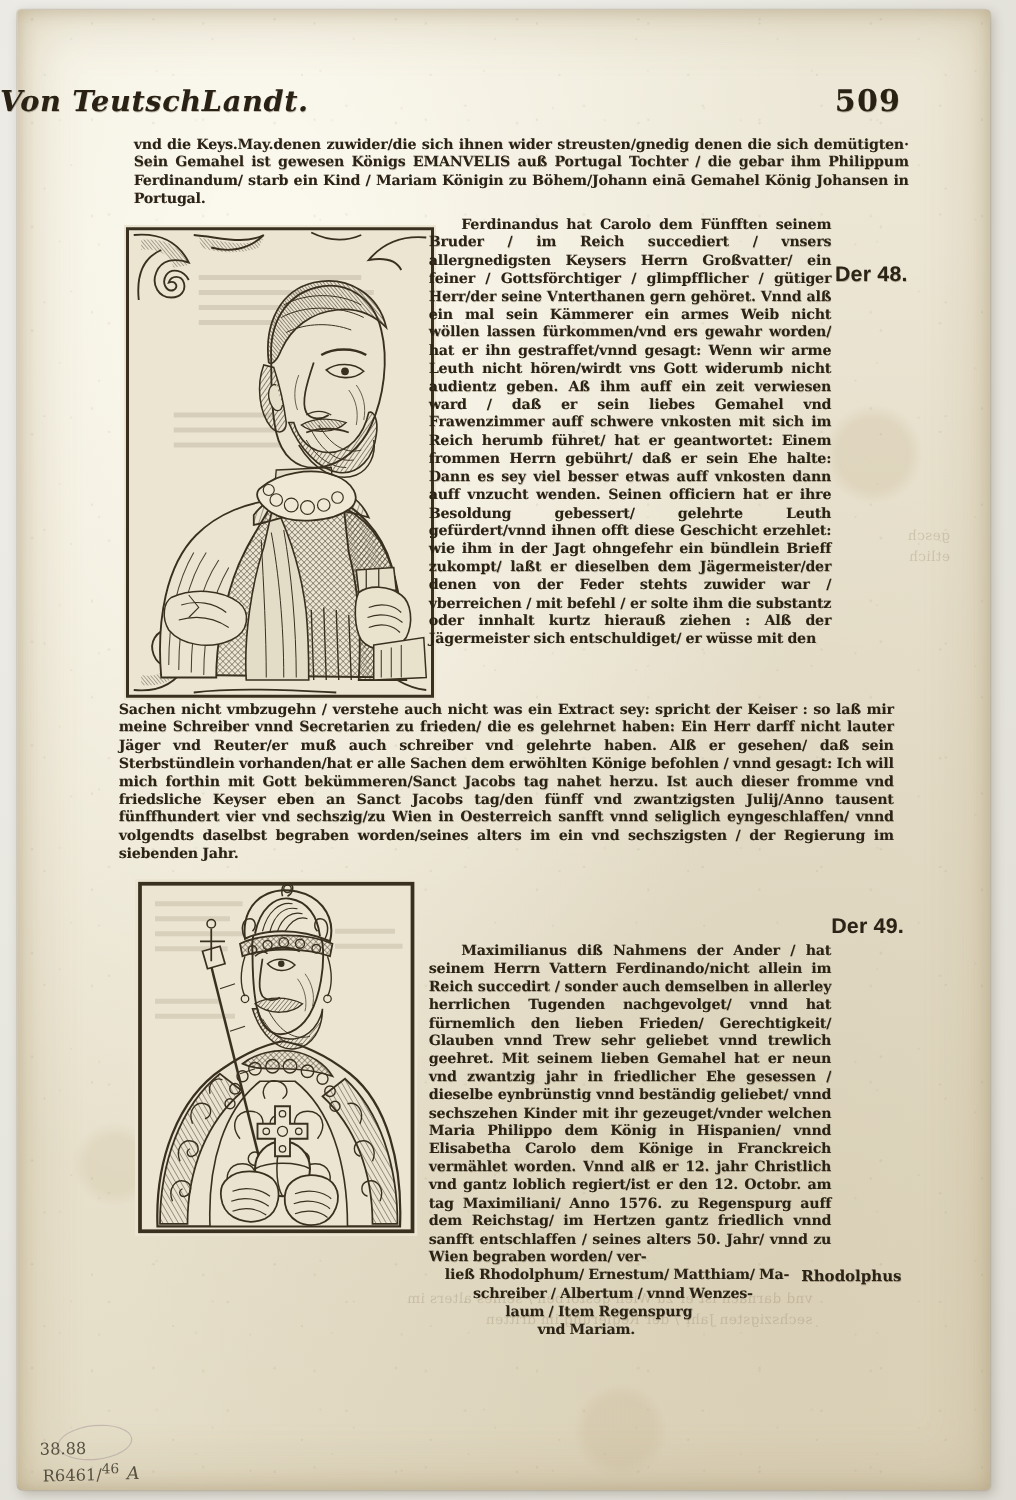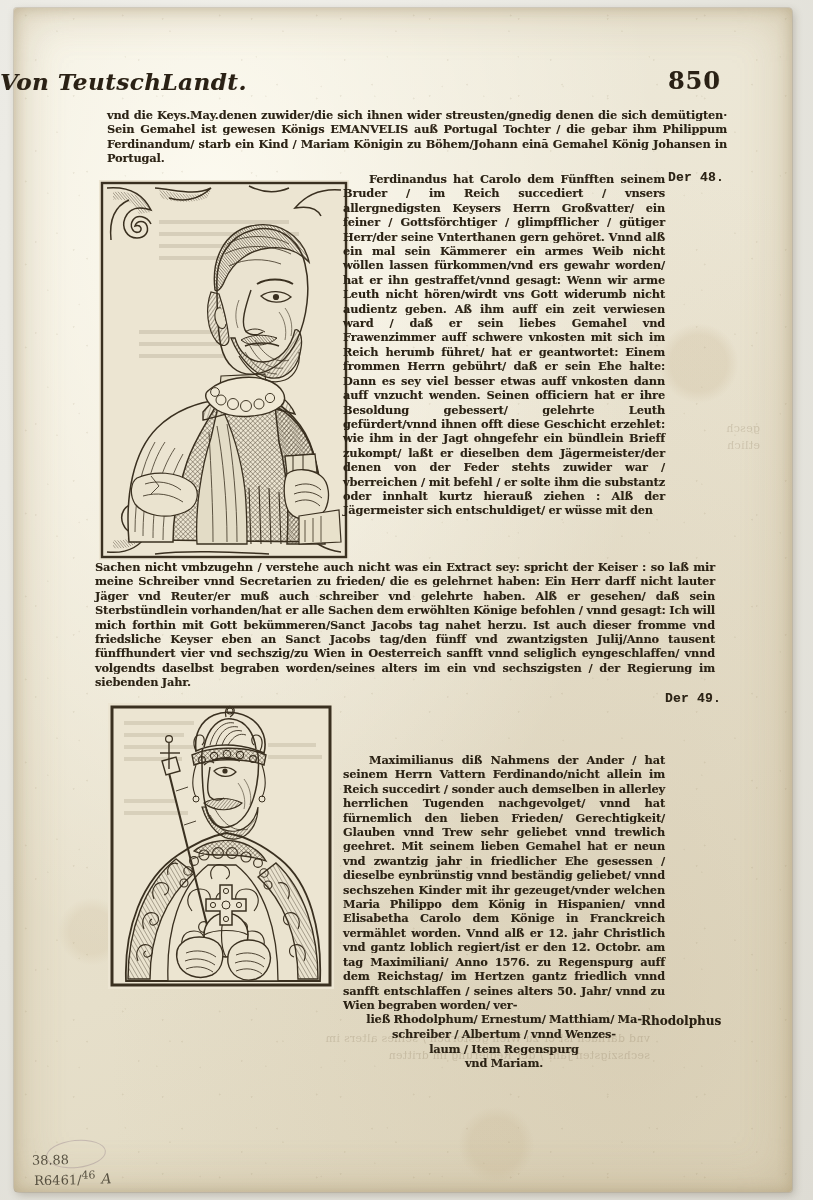--- a/index.html
+++ b/index.html
@@ -106,34 +106,35 @@
     word-spacing:-.4px;
   }
 
   .topblock{left:107px;top:108px;width:620px;}
   .midblock{left:95px;top:560px;width:620px;}
 
   .col{left:343px;width:322px;}
   .col1{top:172px;}
   .col2{top:713px;margin-top:40px;}
 
-  .funnel{text-align:center;line-height:14.6px;}
+  .funnel{text-align:left;line-height:14.6px;}
   .funnel span{display:block;}
   .f2{width:92%;margin:0 auto;}
   .f3{width:78%;margin:0 auto;}
   .f4{width:62%;margin:0 auto;}
   .f5{width:46%;margin:0 auto;}
 
   
   .marg{
     position:absolute;
-    font-family:Liberation Mono, monospace;
-    font-weight:700;font-size:13px;
+    font-family:Liberation Sans, sans-serif;
+    font-weight:700;font-size:17px;
     color:#2b2316;letter-spacing:.2px;
     text-shadow:.35px .25px 0 rgba(70,52,28,.34);
+    margin-top:40px;
   }
   .marg1{left:668px;top:170px;}
   .marg2{left:665px;top:691px;}
 
   .catchword{
     position:absolute;left:641px;top:1014px;
     font-family:"DejaVu Serif",serif;font-weight:700;
     font-size:12px;color:#2b2316;
     text-shadow:.35px .25px 0 rgba(70,52,28,.34);
   }
@@ -183,21 +184,21 @@
   <div class="bleed" style="left:90px;top:1030px;width:560px;">
     vnd darnach ist er zu Wien gestorben / seines alters im<br>
     sechszigsten Jahr / der Regierung im dritten
   </div>
   <div class="bleed" style="left:690px;top:420px;width:70px;">
     gesch<br>etlich
   </div>
 
   <div class="hdr">
     <span class="title">Von TeutschLandt.</span>
-    <span class="pageno">850</span>
+    <span class="pageno">509</span>
   </div>
 
   <div class="block goth topblock">vnd die Keys.May.denen zuwider/die sich ihnen wider streusten/gnedig denen die sich demütigten· Sein Gemahel ist gewesen Königs EMANVELIS auß Portugal Tochter / die gebar ihm Philippum Ferdinandum/ starb ein Kind / Mariam Königin zu Böhem/Johann einā Gemahel König Johansen in Portugal.</div>
 
   <div class="cut cut1">
     <svg viewBox="0 0 250 380" preserveAspectRatio="none">
       <defs>
         <pattern id="hatchA" width="3" height="3" patternUnits="userSpaceOnUse" patternTransform="rotate(35)">
           <line x1="0" y1="0" x2="0" y2="3" stroke="#3a3020" stroke-width=".85"></line>
         </pattern>

